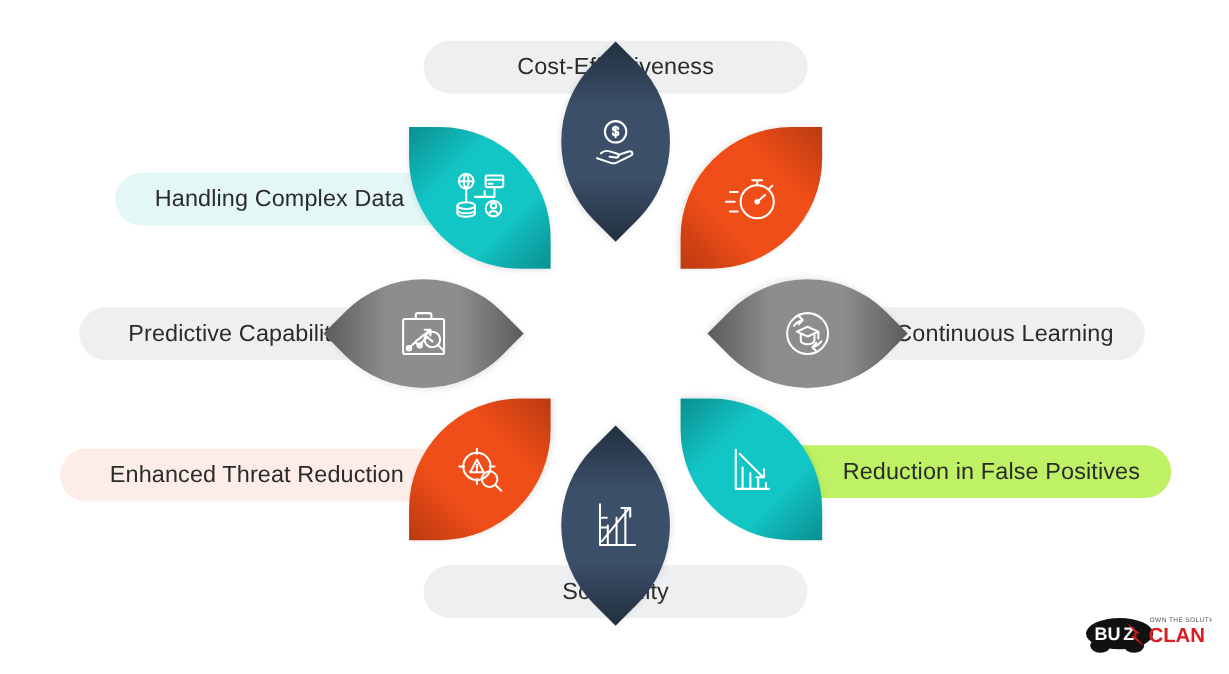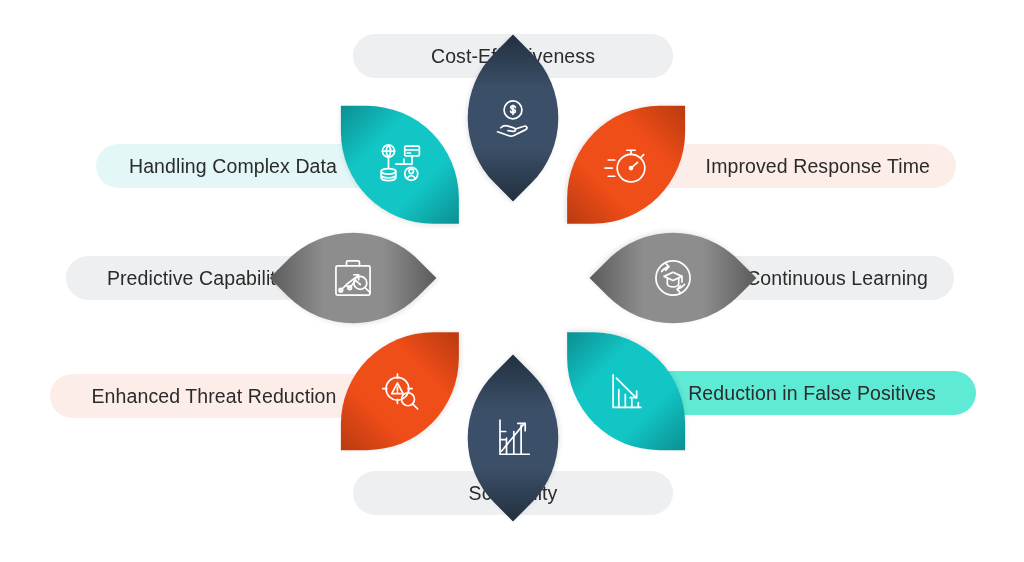--- a/index.html
+++ b/index.html
@@ -55,29 +55,26 @@
 </style>
 </head>
 <body>
 
 <div class="stage">
 
   <div class="pill center" style="left:353px;top:34px;width:320px;background:#edeff1;">
     <span>Cost-Effectiveness</span>
   </div>
 
-  <div class="pill right" style="left:608px;top:144px;width:348px;background:#fcede8;">
-    <span>Improved Response Time</span>
-  </div>
 
   <div class="pill right" style="left:636px;top:256px;width:318px;background:#edeff1;">
     <span>Continuous Learning</span>
   </div>
 
-  <div class="pill right" style="left:604px;top:371px;width:372px;background:#5eead4;justify-content:center;">
+  <div class="pill right" style="left:604px;top:371px;width:372px;background:#bef264;">
     <span>Reduction in False Positives</span>
   </div>
 
   <div class="pill center" style="left:353px;top:471px;width:320px;background:#edeff1;">
     <span>Scalability</span>
   </div>
 
   <div class="pill left" style="left:50px;top:374px;width:372px;background:#fcede8;">
     <span>Enhanced Threat Reduction</span>
   </div>
@@ -201,14 +198,26 @@
           <circle cx="46" cy="43" r="8"></circle>
           <circle cx="46" cy="40" r="2.8"></circle>
           <path d="M41 49c1-2.4 2.8-3.6 5-3.6s4 1.2 5 3.6"></path>
           <path d="M18 22.5v14M47 21v10M46 31H27M37 31v-6"></path>
         </svg>
       </div>
     </div>
 
   </div>
 
+  <div class="logo">
+    <svg viewBox="0 0 216 92" width="108" height="46">
+      <ellipse cx="62" cy="52" rx="56" ry="26" fill="#111111"></ellipse>
+      <ellipse cx="30" cy="72" rx="17" ry="12" fill="#111111"></ellipse>
+      <ellipse cx="86" cy="72" rx="17" ry="12" fill="#111111"></ellipse>
+      <text x="20" y="62" font-family="'Liberation Sans',sans-serif" font-size="30" font-weight="bold" fill="#ffffff">BU</text>
+      <text x="68" y="62" font-family="'Liberation Sans',sans-serif" font-size="30" font-weight="bold" fill="#ffffff">Z</text>
+      <path d="M74 34 L96 52 L84 52 L104 74 L80 56 L92 56 Z" fill="#d81e22"></path>
+      <text x="110" y="66" font-family="'Liberation Sans',sans-serif" font-size="34" font-weight="bold" fill="#d81e22">CLAN</text>
+      <text x="112" y="32" font-family="'Liberation Sans',sans-serif" font-size="11" letter-spacing="0.6" fill="#555555">OWN THE SOLUTION</text>
+    </svg>
+  </div>
 
 </div>
 
 </body></html>

